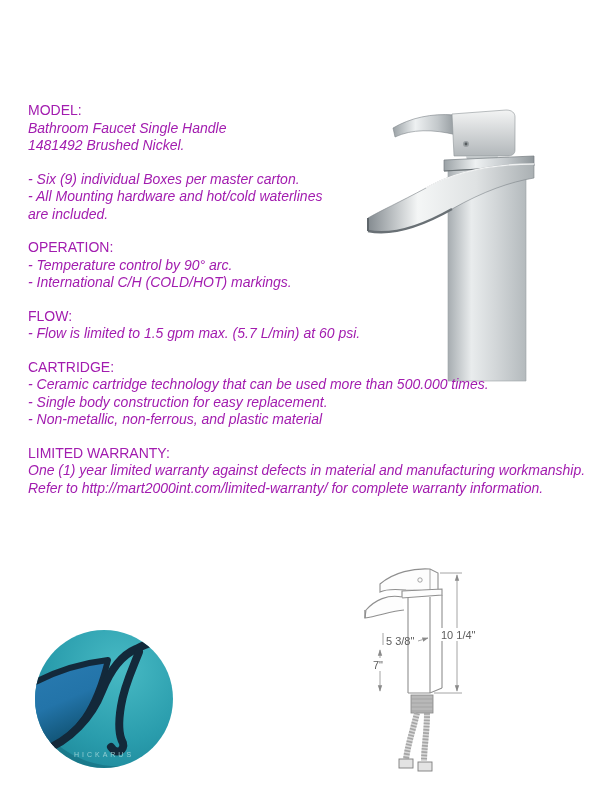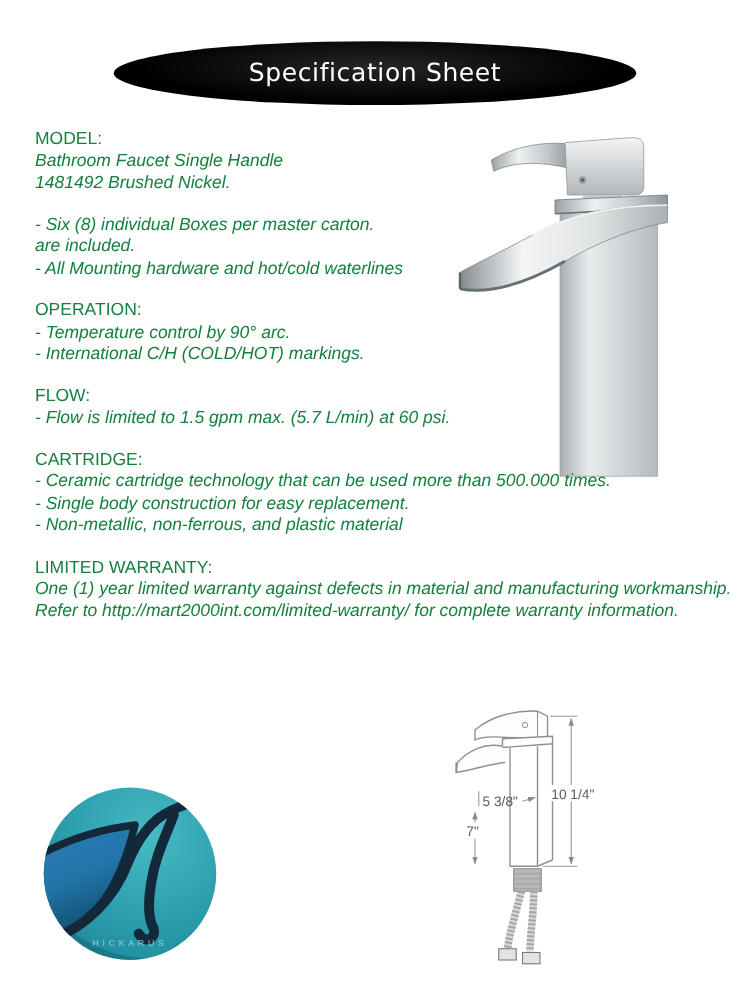--- a/index.html
+++ b/index.html
@@ -14,41 +14,38 @@
     background:radial-gradient(ellipse at 50% 40%, #262626 0%, #000 65%);
     display:flex;align-items:center;justify-content:center;
   }
   .header-title{
     color:#fff;font-family:"DejaVu Sans","Liberation Sans",sans-serif;
     font-size:20px;letter-spacing:0.5px;padding-bottom:2px;
   }
   
   .specs{
     position:absolute;left:28px;top:102px;width:560px;
-    color:#15803d;font-size:14px;line-height:17.5px;
+    color:#a21caf;font-size:14px;line-height:17.5px;
   }
   .section{margin:0 0 16px 0;}
   .heading{white-space:nowrap;}
   .line{white-space:nowrap;font-style:italic;}
   
   .product-photo{position:absolute;left:348px;top:98px;width:190px;height:290px;}
   .tech-drawing{position:absolute;left:350px;top:560px;width:155px;height:230px;}
   .brand-logo{position:absolute;left:34px;top:629px;width:140px;height:140px;}
   svg{display:block;}
   .dim-label{font-family:"Liberation Sans",sans-serif;font-size:11px;fill:#5c5c5c;}
   .logo-word{font-family:"Liberation Sans",sans-serif;font-size:7px;letter-spacing:3px;fill:#a7d8db;opacity:.85;}
 </style>
 </head>
 <body>
 
 <div id="page">
 
-  <div class="header-ellipse">
-    <span class="header-title">Specification Sheet</span>
-  </div>
 
   <div class="product-photo">
     <svg width="190" height="290" viewBox="0 0 190 290">
       <defs>
         <linearGradient id="chromeH" x1="0" y1="0" x2="1" y2="0">
           <stop offset="0" stop-color="#9aa1a5"></stop>
             <stop offset="0.35" stop-color="#eef1f2"></stop>
           <stop offset="0.7" stop-color="#c3c8cb"></stop>
             <stop offset="1" stop-color="#8f969a"></stop>
         </linearGradient>
@@ -92,23 +89,23 @@
     </svg>
   </div>
 
   <div class="specs">
     <div class="section">
       <div class="heading">MODEL:</div>
       <div class="line">Bathroom Faucet Single Handle</div>
       <div class="line">1481492 Brushed Nickel.</div>
     </div>
     <div class="section">
-      <div class="line">- Six (8) individual Boxes per master carton.</div>
+      <div class="line">- Six (9) individual Boxes per master carton.</div>
+      <div class="line">- All Mounting hardware and hot/cold waterlines</div>
       <div class="line">are included.</div>
-      <div class="line">- All Mounting hardware and hot/cold waterlines</div>
     </div>
     <div class="section">
       <div class="heading">OPERATION:</div>
       <div class="line">- Temperature control by 90° arc.</div>
       <div class="line">- International C/H (COLD/HOT) markings.</div>
     </div>
     <div class="section">
       <div class="heading">FLOW:</div>
       <div class="line">- Flow is limited to 1.5 gpm max. (5.7 L/min) at 60 psi.</div>
     </div>

